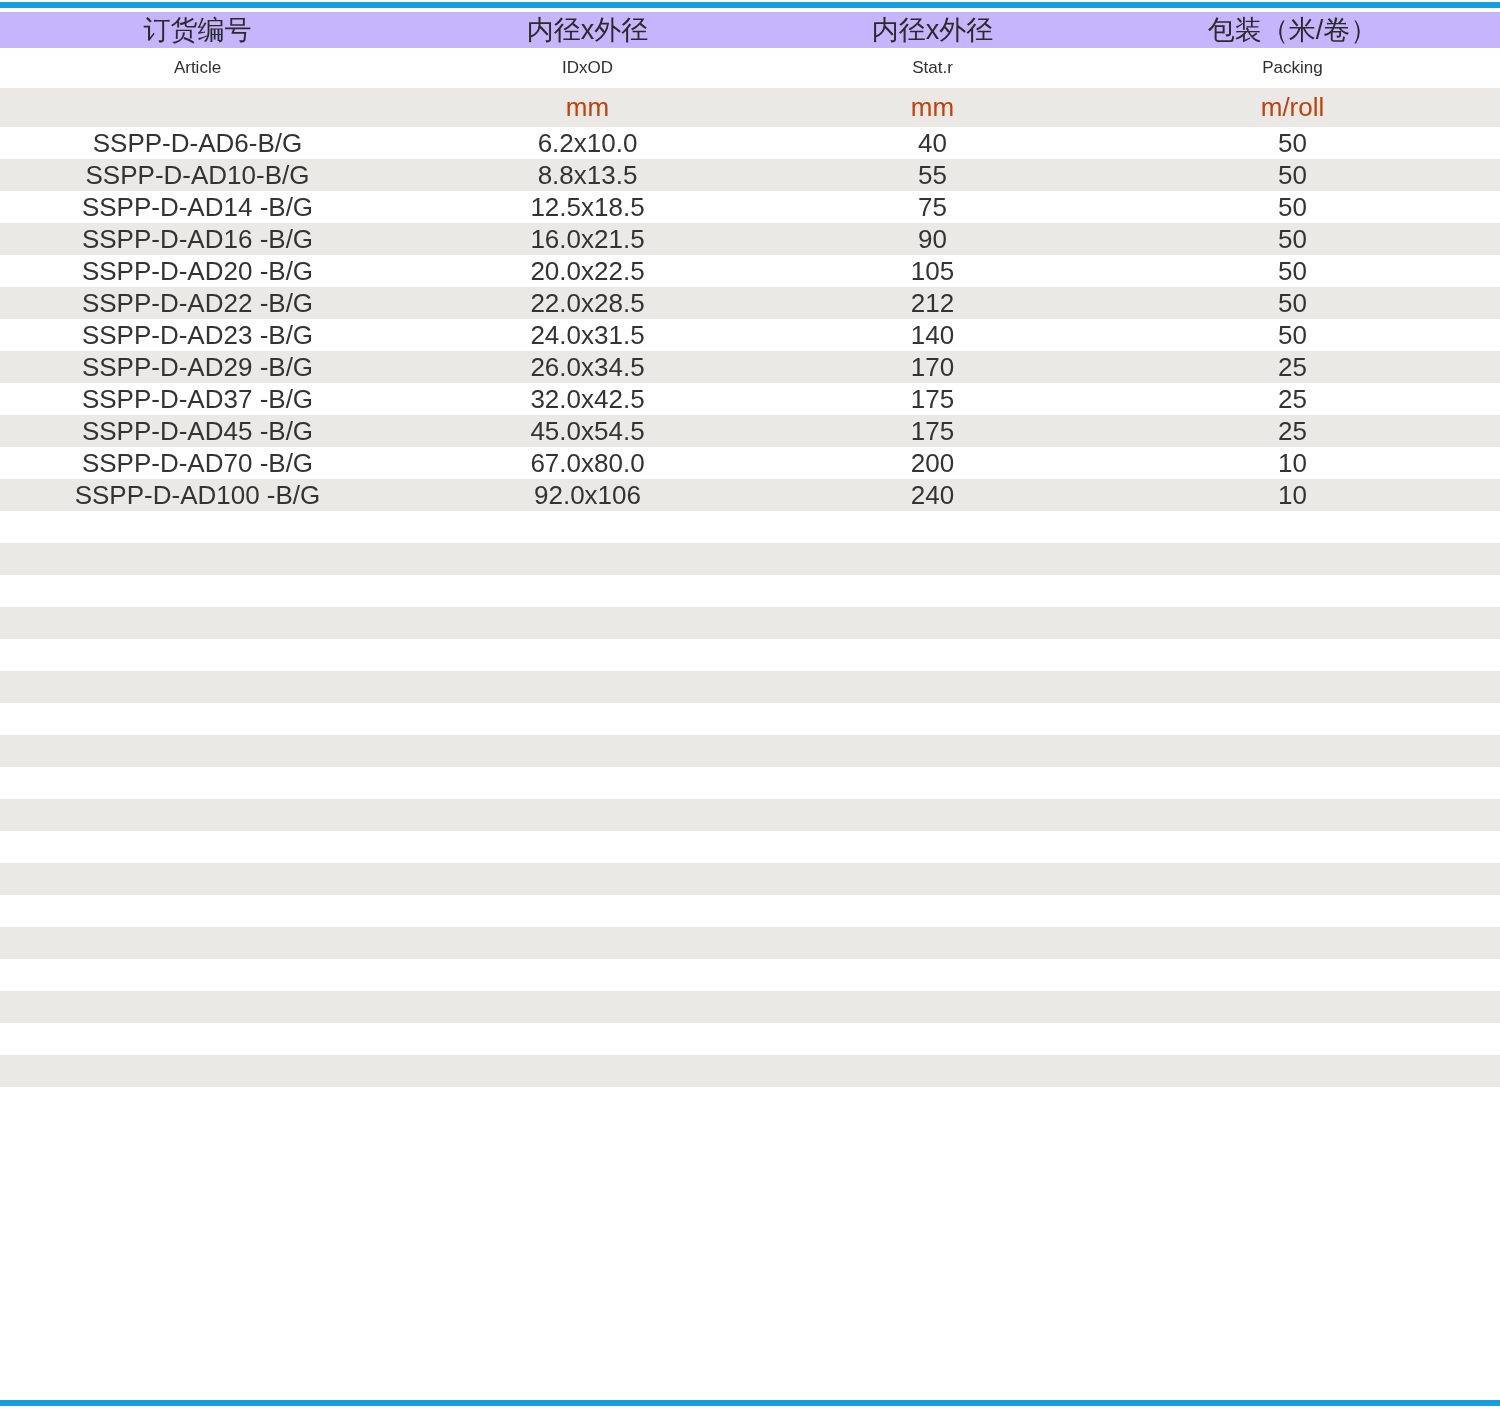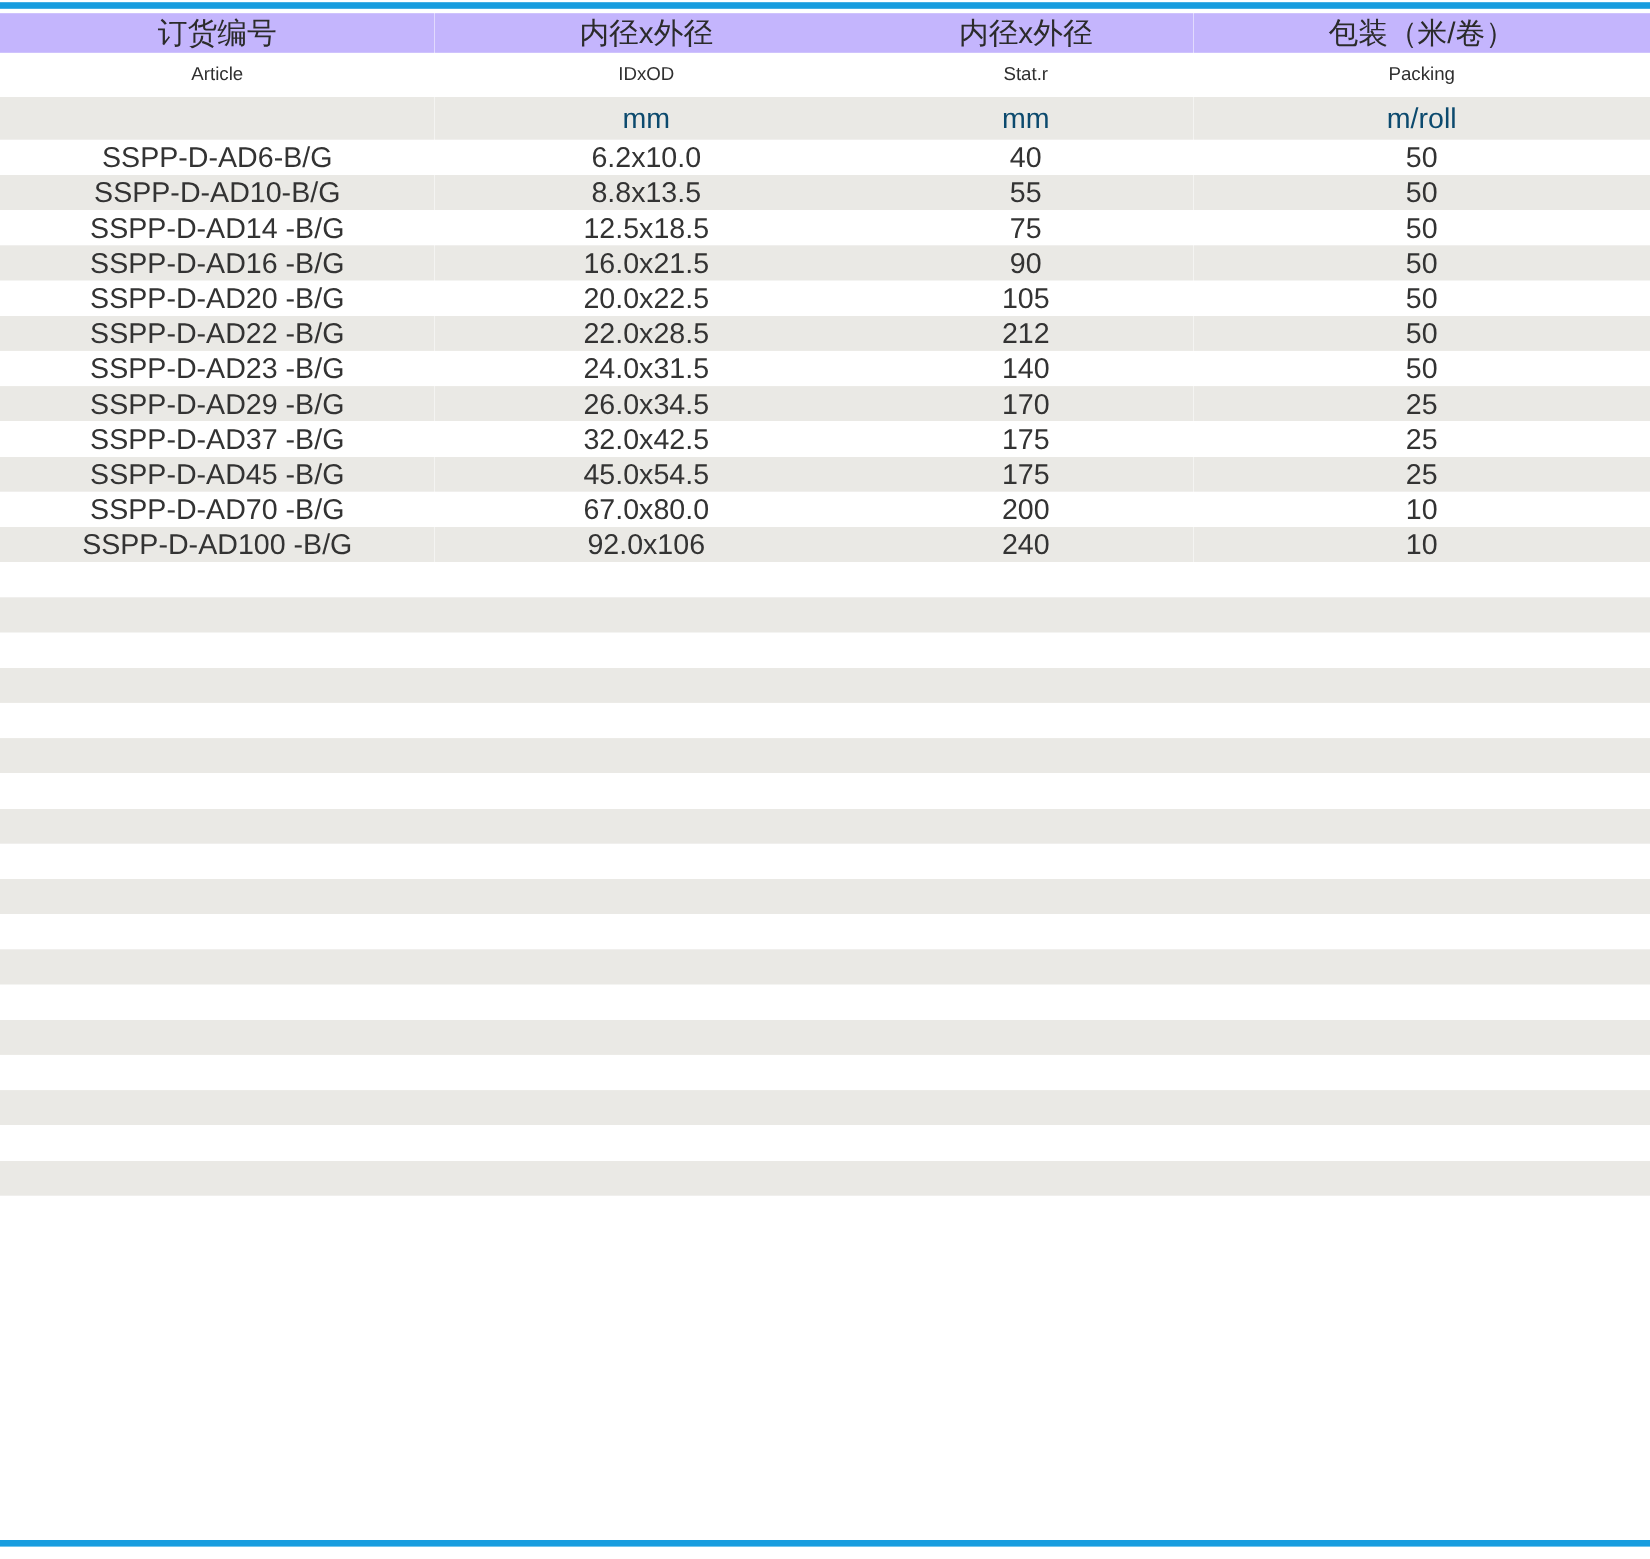--- a/index.html
+++ b/index.html
@@ -43,21 +43,21 @@
     overflow: hidden;
   }
 
   tr.hdr-zh { background: #c4b5fd; height: 36px; }
   tr.hdr-zh th { font-size: 27px; color: #2b2b2b; }
 
   tr.hdr-en { background: #ffffff; height: 39.7px; }
   tr.hdr-en th { font-size: 17px; color: #2f2f2f; }
 
   tr.hdr-unit { background: #eae9e5; height: 39.7px; }
-  tr.hdr-unit th { font-size: 26px; color: #0c4a6e; }
+  tr.hdr-unit th { font-size: 26px; color: #c2410c; }
 
   tbody tr { height: 32px; background: #ffffff; }
   tbody tr:nth-child(even) { background: #eae9e5; }
   tbody td { font-size: 26px; color: #333333; }
 </style>
 </head>
 <body>
 
 <div class="accent-line top"></div>
 

